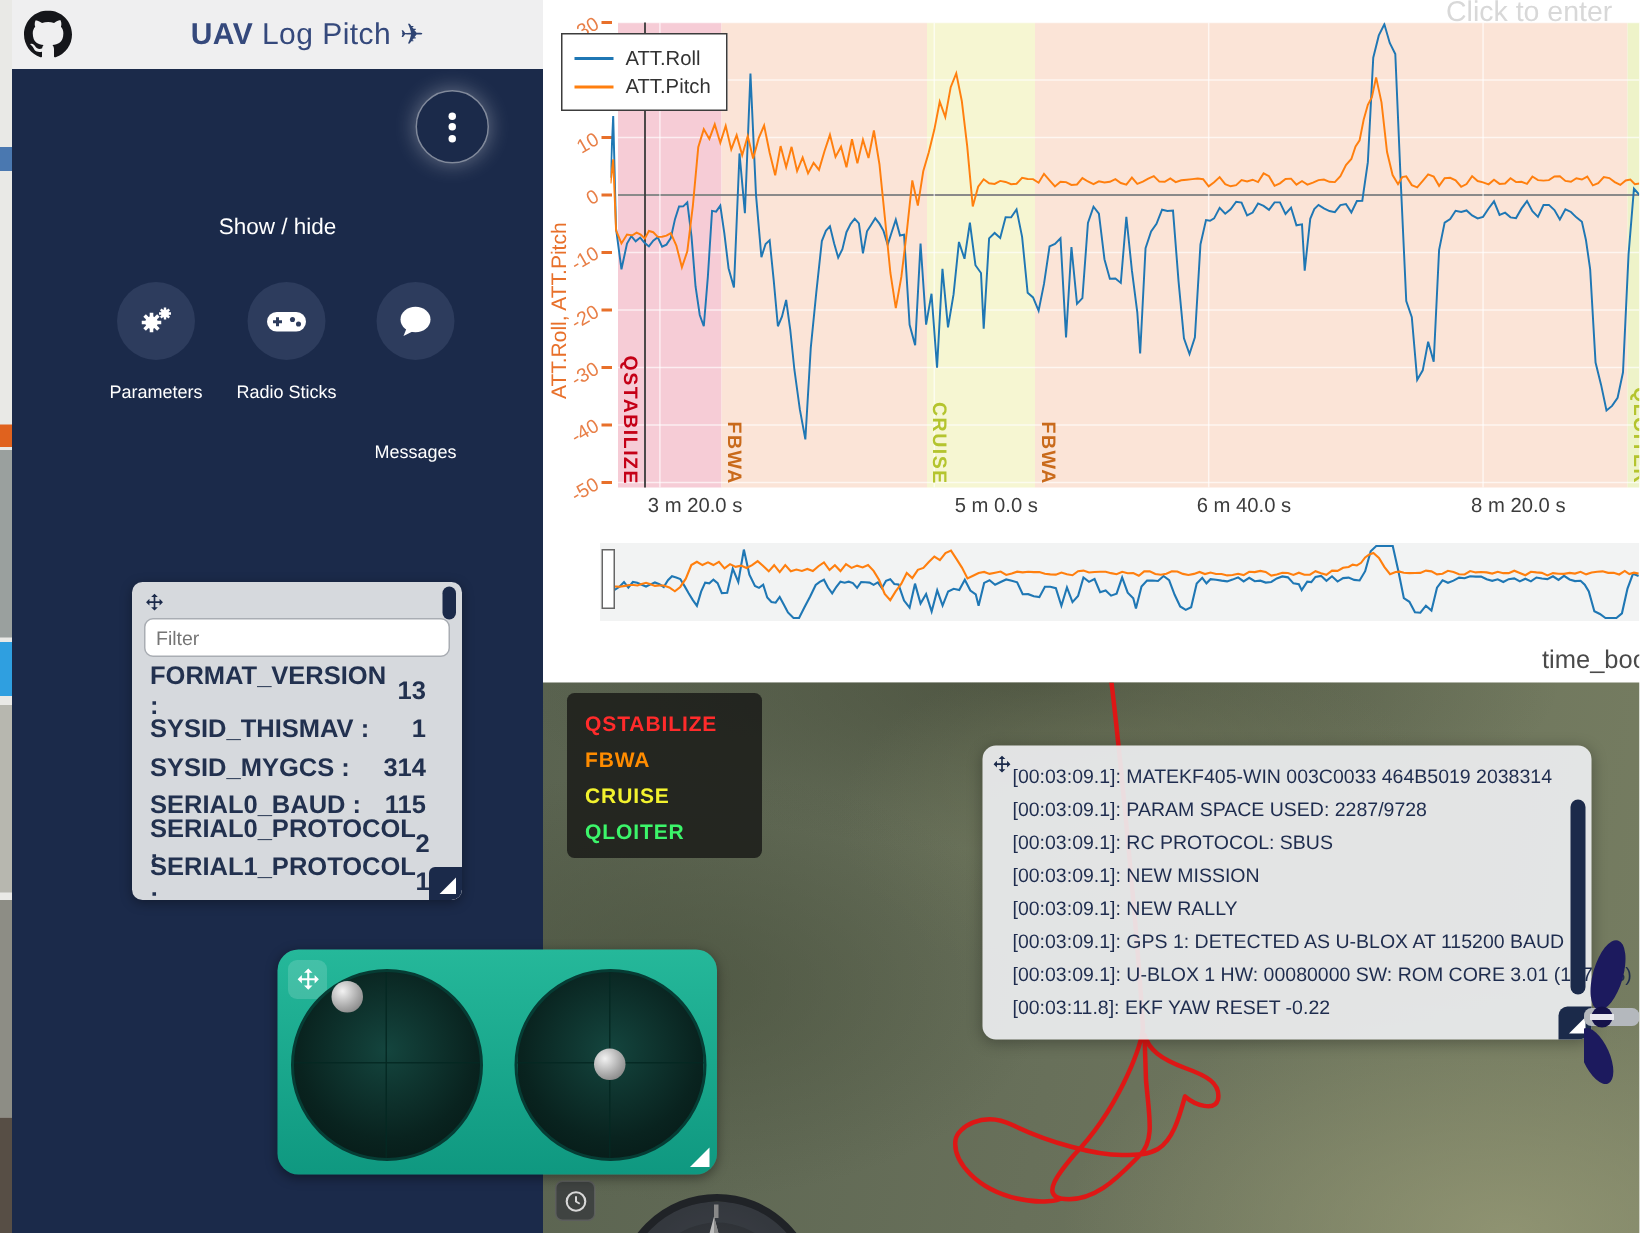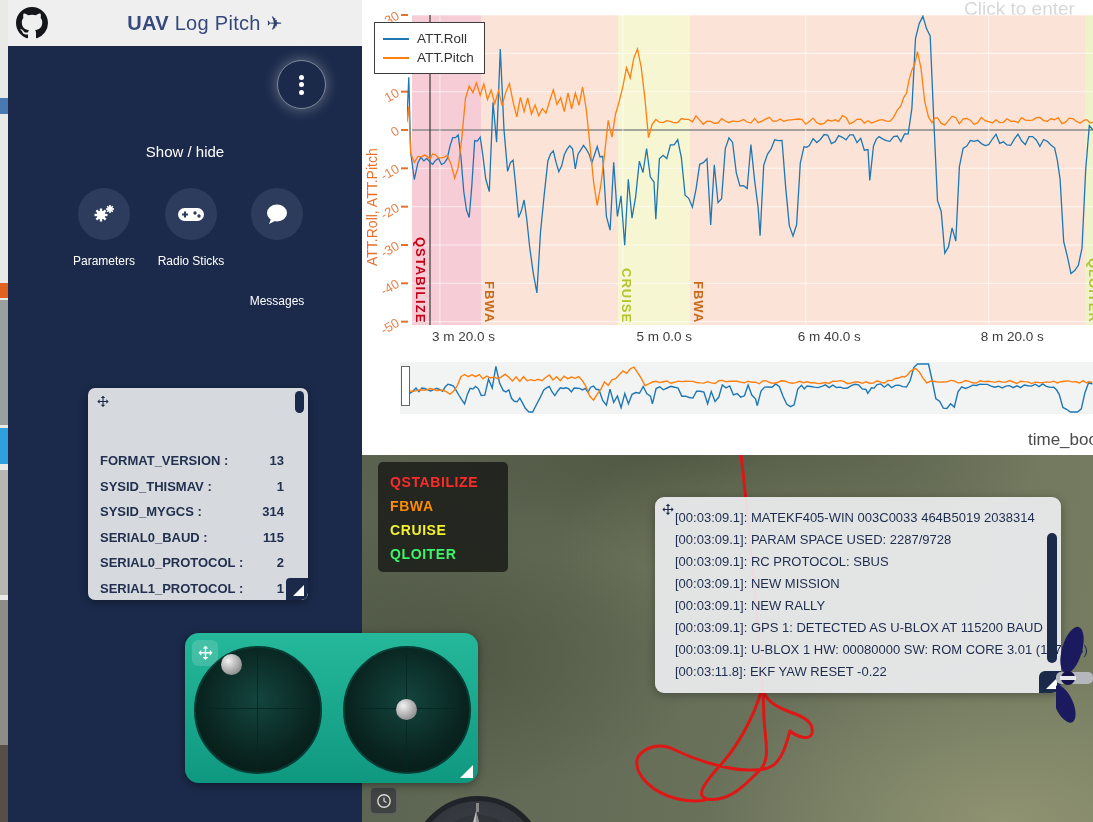--- a/index.html
+++ b/index.html
@@ -30,21 +30,21 @@
     display:flex;align-items:center;justify-content:center;cursor:pointer;}
   .clabel{position:absolute;color:#fff;font-size:12px;text-align:center;}
   
   .params{left:88px;top:388px;width:220px;height:212px;background:rgba(221,223,226,.97);
     border-radius:7px;box-shadow:0 2px 8px rgba(0,0,0,.35);overflow:hidden;}
   .params .filter{position:absolute;left:8px;top:24px;width:188px;height:24px;
     border:1px solid #a9adb3;border-radius:6px;background:#fff;padding:0 7px;
     font-size:13px;color:#333;font-family:"Liberation Sans",sans-serif;}
   .prow{position:absolute;left:12px;width:184px;height:25px;display:flex;
     justify-content:space-between;align-items:center;
-    font-size:13px;font-weight:700;color:#22314f;}
+    font-size:17px;font-weight:700;color:#22314f;}
   .vthumb{position:absolute;background:#1b2a4a;border-radius:5px;}
   .resize-corner{position:absolute;right:0;bottom:0;width:22px;height:22px;
     background:#1b2a4a;border-top-left-radius:4px;}
   .resize-corner:after{content:"";position:absolute;right:4px;bottom:4px;width:0;height:0;
     border-left:11px solid transparent;border-bottom:11px solid #fff;}
   .move-ic{position:absolute;width:18px;height:18px;}
   
   .plot{left:362px;top:0;width:731px;height:455px;background:#fff;overflow:hidden;}
   .chart-title{position:absolute;color:#d8d8d8;font-size:19px;white-space:nowrap;}
   .band{position:absolute;top:15px;height:310px;}
@@ -333,20 +333,21 @@
       <polygon points="22,0 30,30 22,27" fill="#8a8a8a"></polygon>
     </svg>
   </div>
 </div>
 
 <div class="abs params">
   <svg class="move-ic" style="left:6px;top:5px;" viewBox="0 0 24 24">
     <path fill="#1b2a4a" d="M12 1l4 4h-3v5h5V7l4 4-4 4v-3h-5v5h3l-4 4-4-4h3v-5H6v3l-4-4 4-4v3h5V5H8z" transform="scale(0.75) translate(4,4)"></path>
   </svg>
   <div class="vthumb" style="right:4px;top:3px;width:9px;height:22px;"></div>
+  <input class="filter" placeholder="Filter" style="">
   <div id="paramrows">
         <div class="prow" style="top: 60px;">
           <div>FORMAT_VERSION :</div>
           <div>13</div>
         </div>
         <div class="prow" style="top: 85.5px;">
           <div>SYSID_THISMAV :</div>
           <div>1</div>
         </div>
         <div class="prow" style="top: 111px;">

